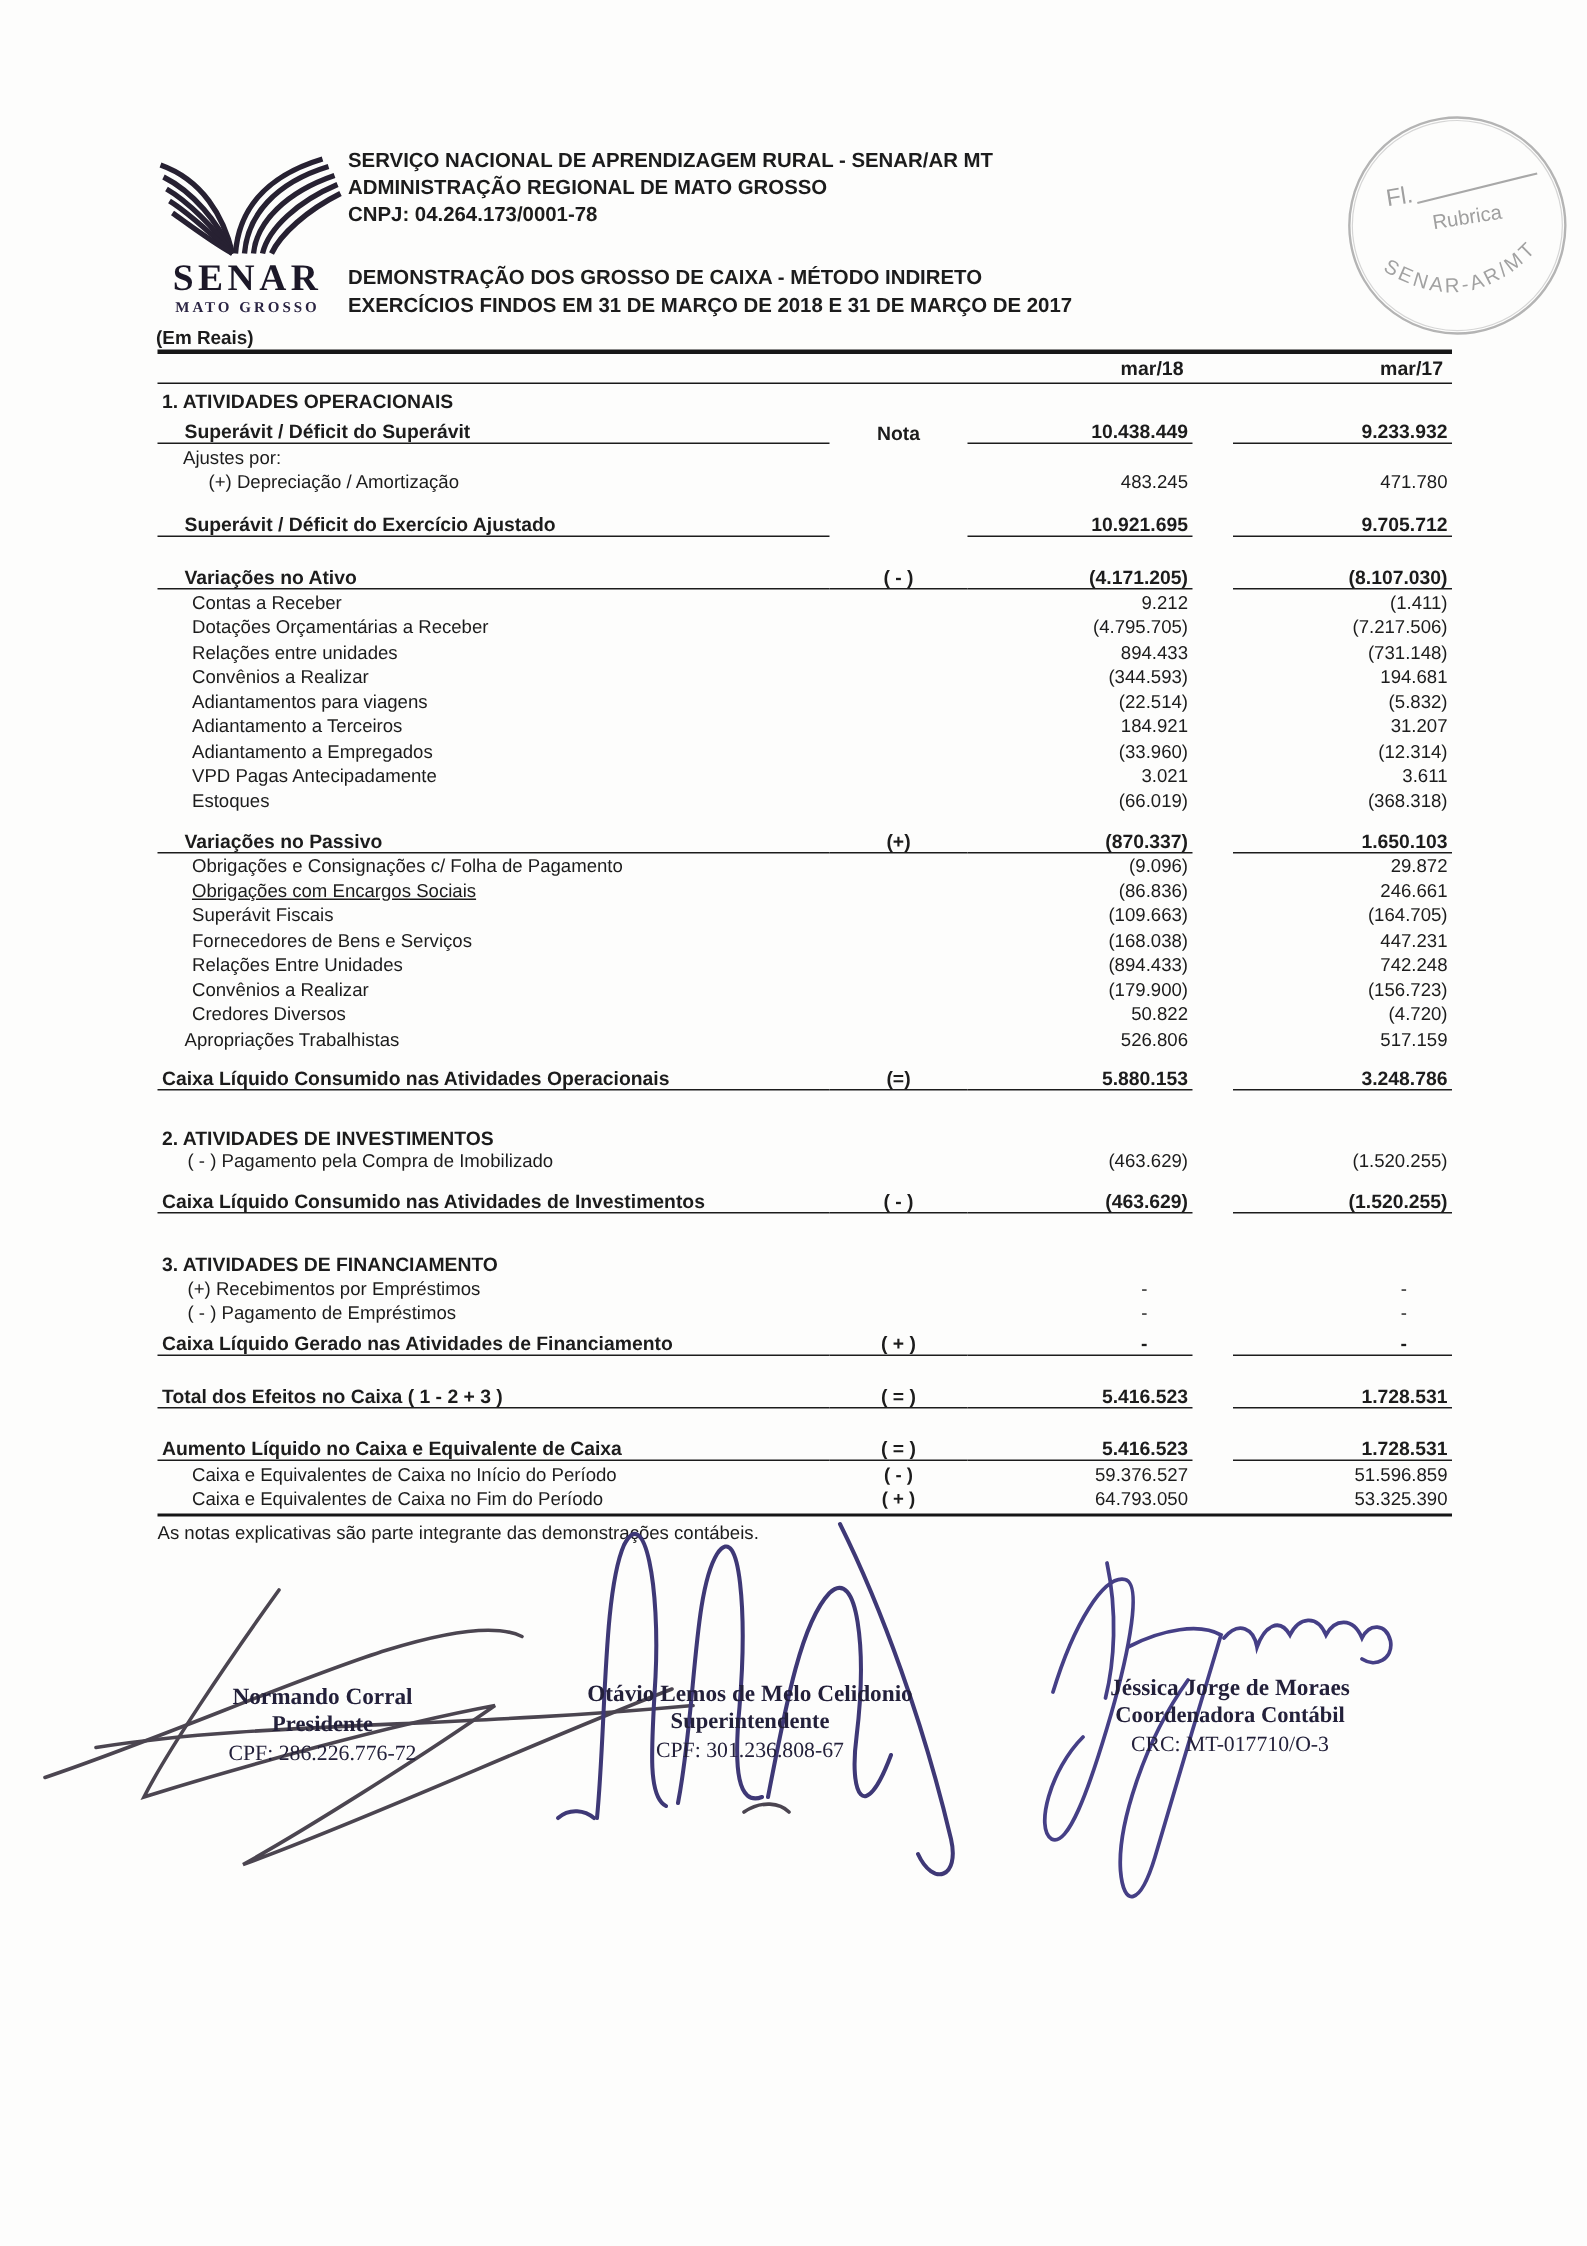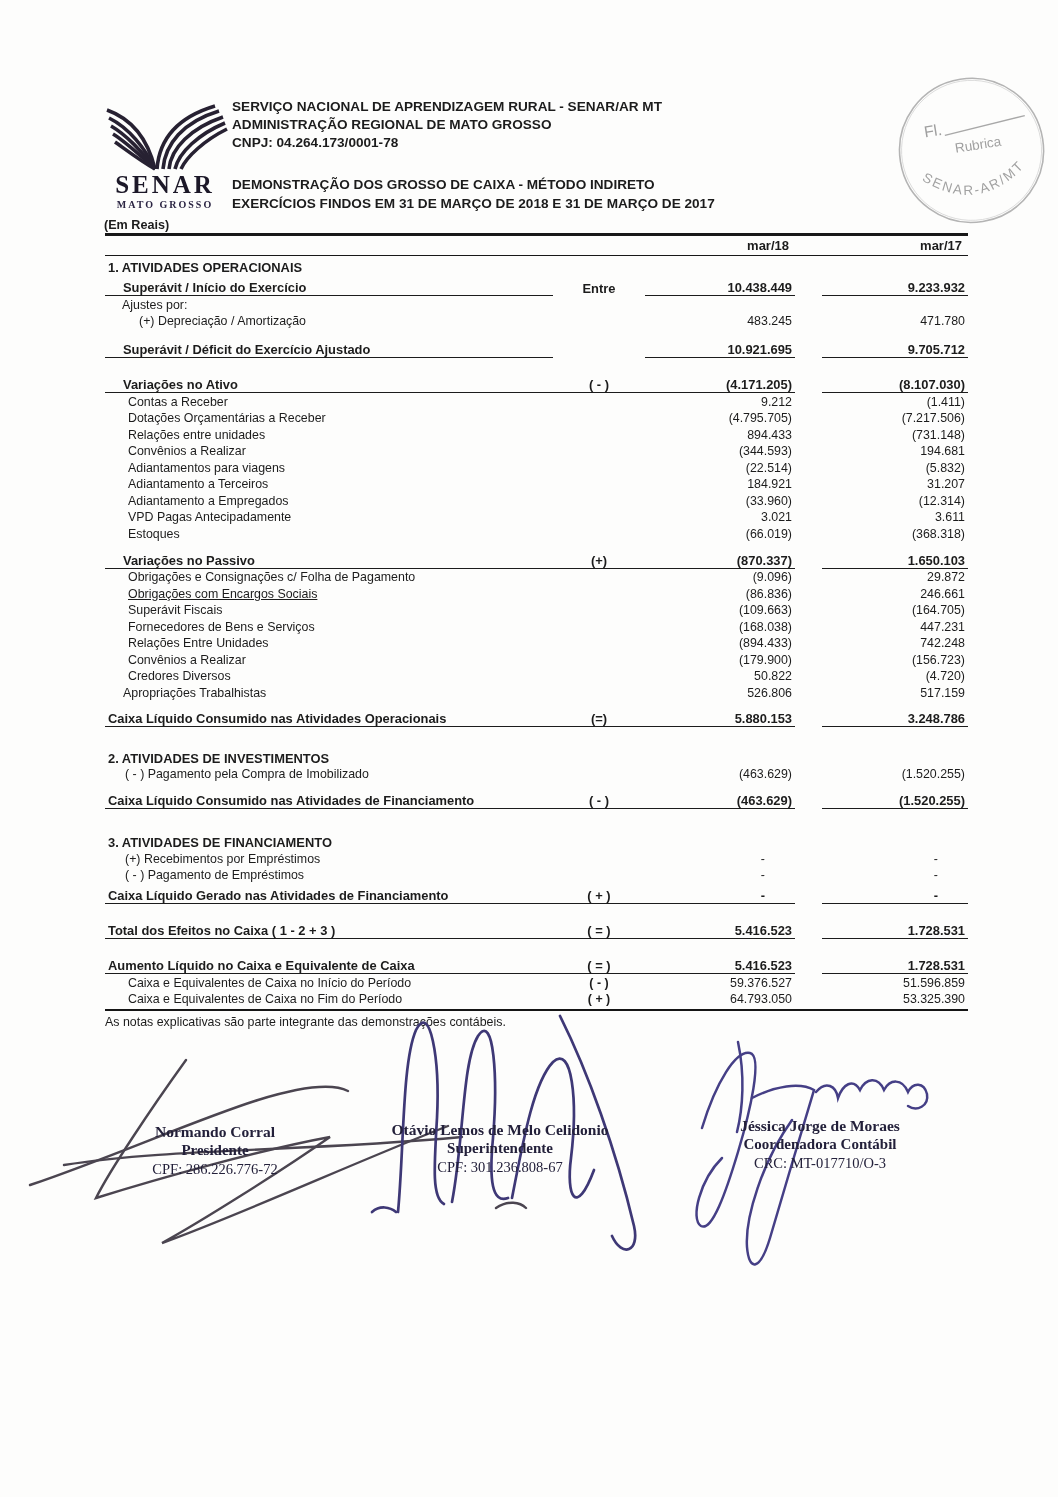--- a/index.html
+++ b/index.html
@@ -101,22 +101,22 @@
     </div>
     <div>
         <div class="trow section">
           <div class="c-label" style="padding-left: 3px;">1. ATIVIDADES OPERACIONAIS</div>
           <div class="c-sign"></div>
           <div class="c-v1"></div>
           <div class="c-sp"></div>
           <div class="c-v2"></div>
         </div>
         <div class="trow sum ub-l">
-          <div class="c-label" style="padding-left: 18px;">Superávit / Início do Exercício</div>
-          <div class="c-sign">Entre</div>
+          <div class="c-label" style="padding-left: 18px;">Superávit / Déficit do Superávit</div>
+          <div class="c-sign">Nota</div>
           <div class="c-v1">10.438.449</div>
           <div class="c-sp"></div>
           <div class="c-v2">9.233.932</div>
         </div>
         <div class="trow item">
           <div class="c-label" style="padding-left: 17px;">Ajustes por:</div>
           <div class="c-sign"></div>
           <div class="c-v1"></div>
           <div class="c-sp"></div>
           <div class="c-v2"></div>
@@ -289,21 +289,21 @@
         </div>
         <div class="trow item">
           <div class="c-label" style="padding-left: 20px;">( - ) Pagamento pela Compra de Imobilizado</div>
           <div class="c-sign"></div>
           <div class="c-v1">(463.629)</div>
           <div class="c-sp"></div>
           <div class="c-v2">(1.520.255)</div>
         </div>
         <div style="height: 6px;"></div>
         <div class="trow sum ub-ls">
-          <div class="c-label" style="padding-left: 3px;">Caixa Líquido Consumido nas Atividades de Financiamento</div>
+          <div class="c-label" style="padding-left: 3px;">Caixa Líquido Consumido nas Atividades de Investimentos</div>
           <div class="c-sign">( - )</div>
           <div class="c-v1">(463.629)</div>
           <div class="c-sp"></div>
           <div class="c-v2">(1.520.255)</div>
         </div>
         <div style="height: 22px;"></div>
         <div class="trow section">
           <div class="c-label" style="padding-left: 3px;">3. ATIVIDADES DE FINANCIAMENTO</div>
           <div class="c-sign"></div>
           <div class="c-v1"></div>

